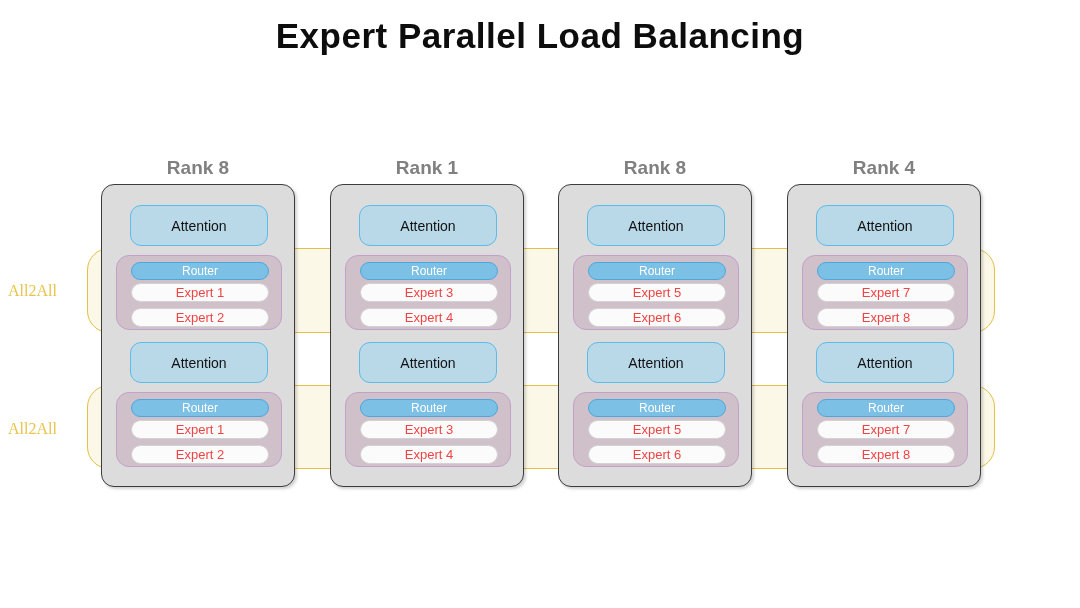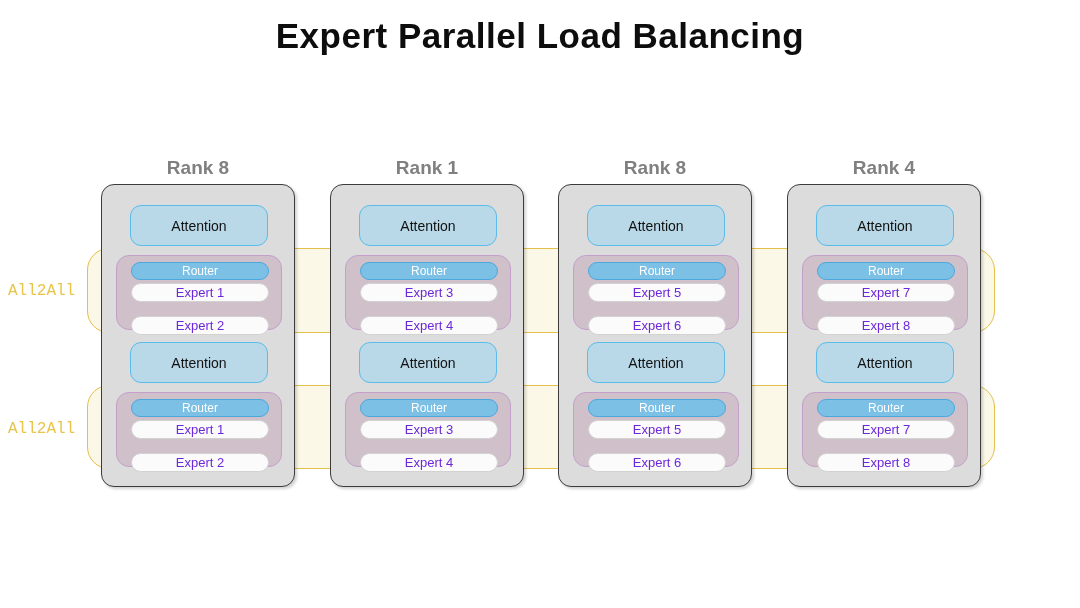--- a/index.html
+++ b/index.html
@@ -48,21 +48,21 @@
   .a2a-band.bot  { top: 385px;  height: 84px; }
 
   .a2a-label {
     position: absolute;
     left: 8px;
     width: 78px;
     text-align: left;
     font-size: 16px;
     font-weight: normal;
     color: #e8c44a;
-    font-family: Liberation Mono, monospace;
+    font-family: Liberation Serif, serif;
   }
   .a2a-label.top { top: 282px; }
   .a2a-label.bot { top: 420px; }
 
   
   .rank-label {
     position: absolute;
     top: 157px;
     width: 194px;
     text-align: center;
@@ -159,25 +159,25 @@
     width: 138px;
     height: 19px;
     background: #fbfbfb;
     border: 1.1px solid #d2d2d2;
     border-radius: 10px;
     box-sizing: border-box;
     display: flex;
     align-items: center;
     justify-content: center;
     font-size: 13px;
-    color: #6d28d9;
+    color: #ef4444;
     font-family: "Liberation Sans", sans-serif;
   }
   .expert.e0 { top: 27px; }
-  .expert.e1 { top: 60px; }
+  .expert.e1 { top: 52px; }
 </style>
 </head>
 <body>
 
 <div id="stage">
 
   <div class="title">Expert Parallel Load Balancing</div>
 
   <div class="a2a-band top"></div>
   <div class="a2a-band bot"></div>

